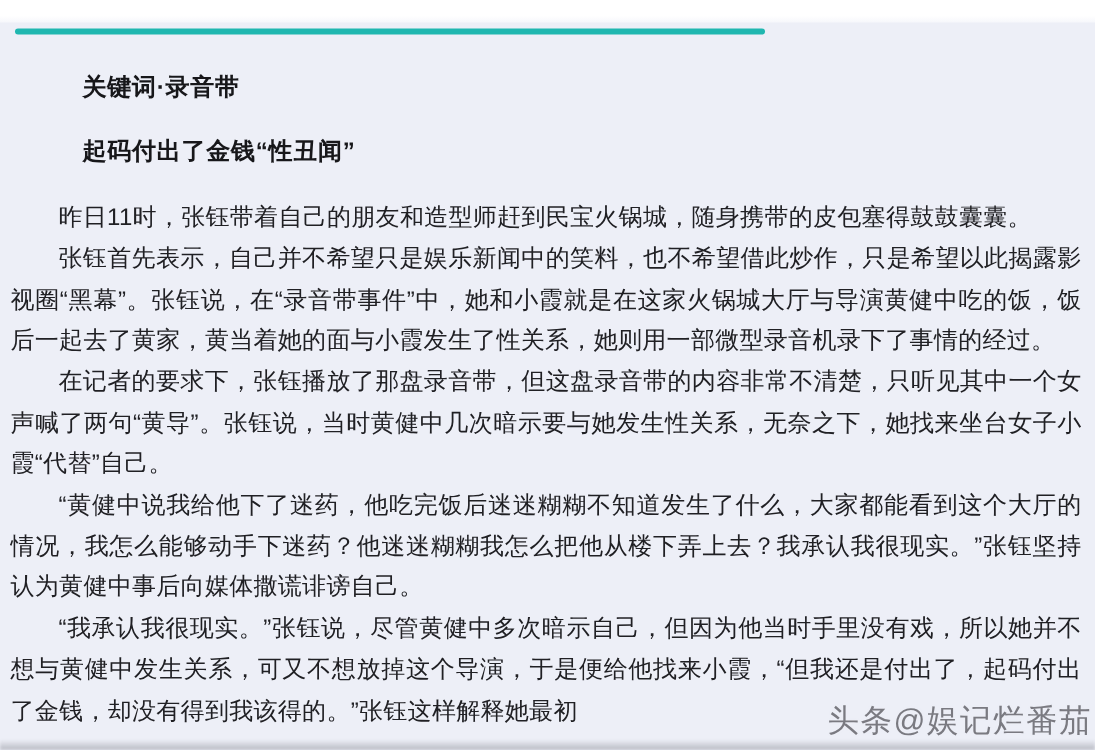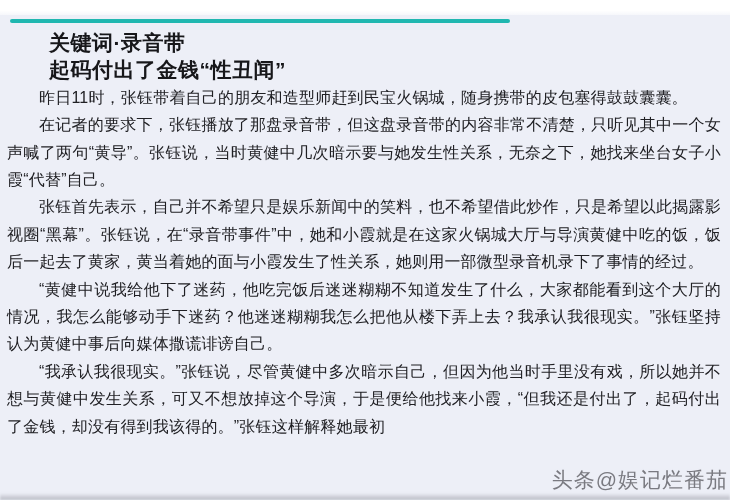--- a/index.html
+++ b/index.html
@@ -31,22 +31,22 @@
     background: #20b7b0;
     border-radius: 2px;
   }
   .article {
     position: absolute;
     top: 29px;
     left: 7px;
     right: 9px;
   }
   .article h2 {
-    margin: 0;
-    font-size: 21px;
+    margin: 16px;
+    font-size: 16px;
     line-height: 27.4px;
     font-weight: 700;
     text-indent: 2em;
     color: #17171a;
     letter-spacing: 0.5px;
   }
   .article p {
     margin: 0;
     font-size: 16px;
     line-height: 27.4px;
@@ -80,20 +80,20 @@
 </head>
 <body>
 
 <div class="top-strip"></div>
 <div class="accent-line"></div>
 
 <div class="article">
   <h2>关键词·录音带</h2>
   <h2>起码付出了金钱“性丑闻”</h2>
   <p>昨日11时，张钰带着自己的朋友和造型师赶到民宝火锅城，随身携带的皮包塞得鼓鼓囊囊。</p>
+  <p>张钰首先表示，自己并不希望只是娱乐新闻中的笑料，也不希望借此炒作，只是希望以此揭露影视圈“黑幕”。张钰说，在“录音带事件”中，她和小霞就是在这家火锅城大厅与导演黄健中吃的饭，饭后一起去了黄家，黄当着她的面与小霞发生了性关系，她则用一部微型录音机录下了事情的经过。</p>
   <p>在记者的要求下，张钰播放了那盘录音带，但这盘录音带的内容非常不清楚，只听见其中一个女声喊了两句“黄导”。张钰说，当时黄健中几次暗示要与她发生性关系，无奈之下，她找来坐台女子小霞“代替”自己。</p>
-  <p>张钰首先表示，自己并不希望只是娱乐新闻中的笑料，也不希望借此炒作，只是希望以此揭露影视圈“黑幕”。张钰说，在“录音带事件”中，她和小霞就是在这家火锅城大厅与导演黄健中吃的饭，饭后一起去了黄家，黄当着她的面与小霞发生了性关系，她则用一部微型录音机录下了事情的经过。</p>
   <p>“黄健中说我给他下了迷药，他吃完饭后迷迷糊糊不知道发生了什么，大家都能看到这个大厅的情况，我怎么能够动手下迷药？他迷迷糊糊我怎么把他从楼下弄上去？我承认我很现实。”张钰坚持认为黄健中事后向媒体撒谎诽谤自己。</p>
   <p>“我承认我很现实。”张钰说，尽管黄健中多次暗示自己，但因为他当时手里没有戏，所以她并不想与黄健中发生关系，可又不想放掉这个导演，于是便给他找来小霞，“但我还是付出了，起码付出了金钱，却没有得到我该得的。”张钰这样解释她最初</p>
 </div>
 
 <div class="watermark">头条@娱记烂番茄</div>
 <div class="bottom-cutoff"></div>
 
 </body></html>

